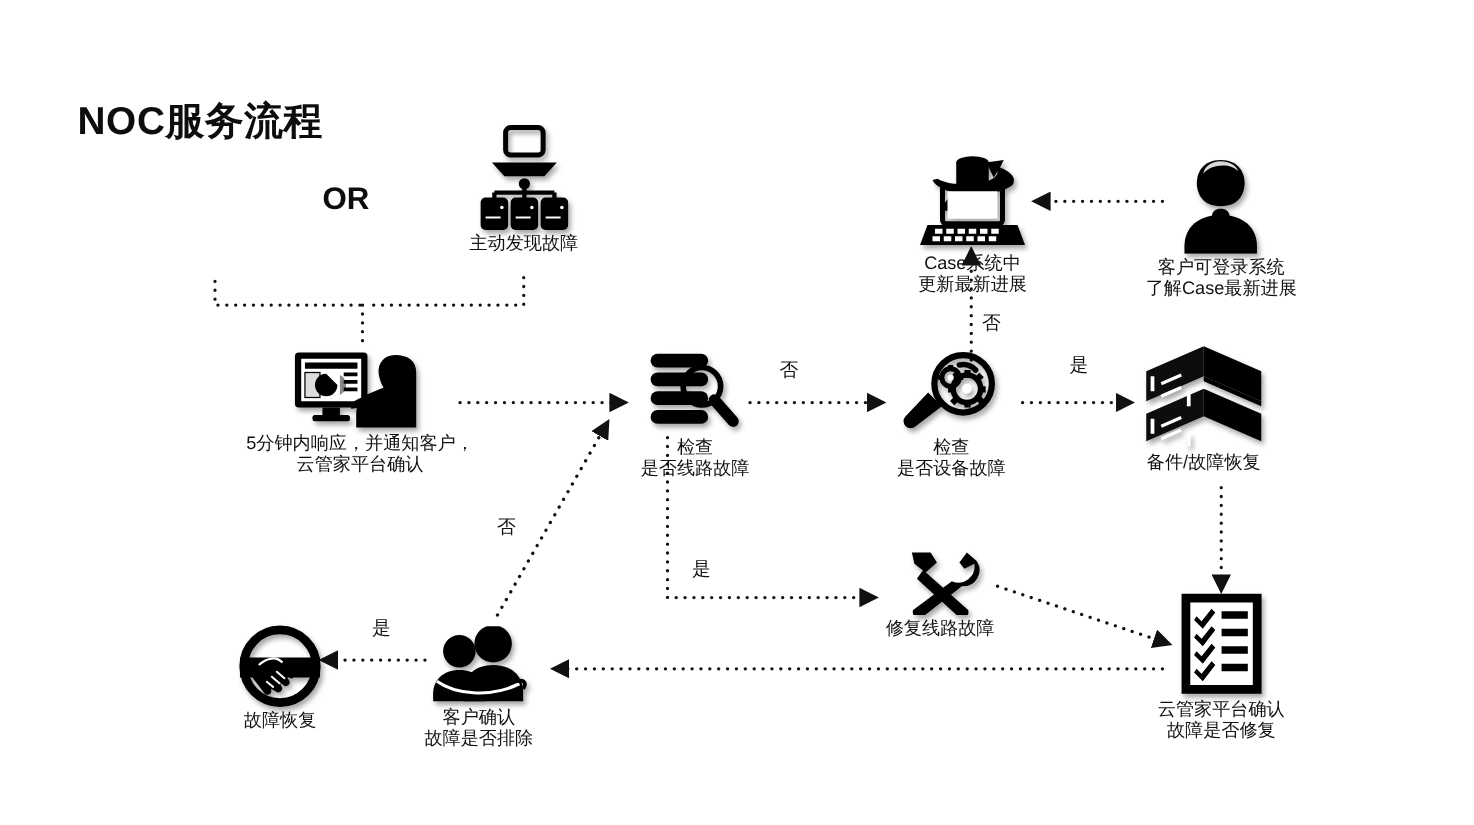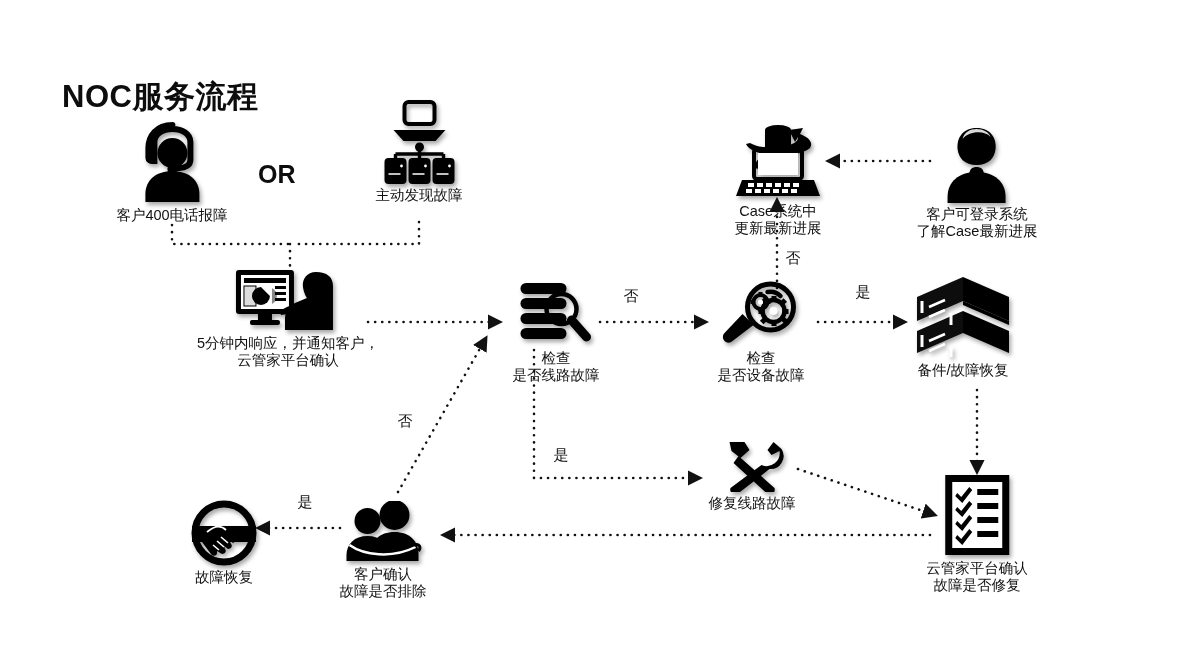--- a/index.html
+++ b/index.html
@@ -33,21 +33,20 @@
     margin-top: 14px;
   }
   .or-label {
     position: absolute;
     left: 258px;
     top: 145px;
     font-size: 25px;
     font-weight: bold;
     color: #0d0d0d;
     white-space: nowrap;
-    margin-top: 15px;
   }
   .node {
     position: absolute;
     text-align: center;
     transform: translateX(-50%);
   }
   .node .icon {
     display: block;
     margin: 0 auto;
     filter: drop-shadow(2px 3px 2px rgba(0,0,0,0.35));
@@ -113,48 +112,39 @@
       <path d="M 798 469 L 935 515" marker-end="url(#arrow)"></path>
 
       <path d="M 930 535 L 443 535" marker-end="url(#arrow)"></path>
 
       <path d="M 398 492 L 486 338" marker-end="url(#arrow)"></path>
 
       <path d="M 340 528 L 258 528" marker-end="url(#arrow)"></path>
     </g>
   </svg>
 
-  <div class="node" style="left:172px; top:120px;">
-    <svg class="icon" width="72" height="84" viewBox="0 0 72 84">
-      <path d="M36 5 C20 5 12 16 12 28 L12 38 C12 40 14 41 16 41 L18 41 L18 22 C18 14 26 9 36 9 C46 9 54 14 54 22 L54 40 C54 45 49 48 43 48 L40 48" fill="none" stroke="#000" stroke-width="6" stroke-linecap="round"></path>
-      <circle cx="36" cy="33" r="15" fill="#000"></circle>
-      <path d="M36 51 C20 51 9 60 9 74 L9 82 L63 82 L63 74 C63 60 52 51 36 51 Z" fill="#000"></path>
-      <circle cx="36" cy="49" r="5" fill="#000"></circle>
-    </svg>
-    <div class="caption">客户400电话报障</div>
-  </div>
 
   <div class="node" style="left:419px; top:100px;">
     <svg class="icon" width="80" height="84" viewBox="0 0 80 84">
       <rect x="25" y="2" width="30" height="22" rx="4" fill="none" stroke="#000" stroke-width="4"></rect>
       <path d="M14 30 L66 30 L56 41 L24 41 Z" fill="#000"></path>
       <circle cx="40" cy="47" r="4.5" fill="#000"></circle>
       <path d="M40 49 L40 54 M16 54 L64 54 M16 54 L16 60 M40 54 L40 60 M64 54 L64 60" stroke="#000" stroke-width="3.4" fill="none"></path>
       <rect x="5" y="58" width="22" height="26" rx="4" fill="#000"></rect>
       <rect x="29" y="58" width="22" height="26" rx="4" fill="#000"></rect>
       <rect x="53" y="58" width="22" height="26" rx="4" fill="#000"></rect>
       <path d="M9 74 L21 74 M33 74 L45 74 M57 74 L69 74" stroke="#fff" stroke-width="1.6"></path>
       <circle cx="22" cy="66" r="1.4" fill="#fff"></circle>
       <circle cx="46" cy="66" r="1.4" fill="#fff"></circle>
       <circle cx="70" cy="66" r="1.4" fill="#fff"></circle>
     </svg>
     <div class="caption">主动发现故障</div>
   </div>
 
-  <div class="node" style="left:288px; top:268px;text-align:center;">
+  <div class="node" style="left:288px; top:280px;text-align:center;">
     <svg class="icon" width="112" height="64" viewBox="0 0 112 64">
       <rect x="4" y="2" width="58" height="44" rx="3" fill="#000"></rect>
       <rect x="9" y="7" width="48" height="34" fill="#fff"></rect>
       <rect x="12" y="10" width="42" height="5" fill="#000"></rect>
       <rect x="12" y="18" width="12" height="20" fill="#ddd" stroke="#000" stroke-width="1"></rect>
       <path d="M38 28 a9 9 0 1 1 -9 -9 L38 28 Z" fill="#000"></path>
       <path d="M40 20 a9 9 0 0 1 0 16 Z" fill="#888"></path>
       <rect x="43" y="18" width="11" height="3" fill="#000"></rect>
       <rect x="43" y="24" width="11" height="3" fill="#000"></rect>
       <rect x="43" y="30" width="11" height="3" fill="#000"></rect>

